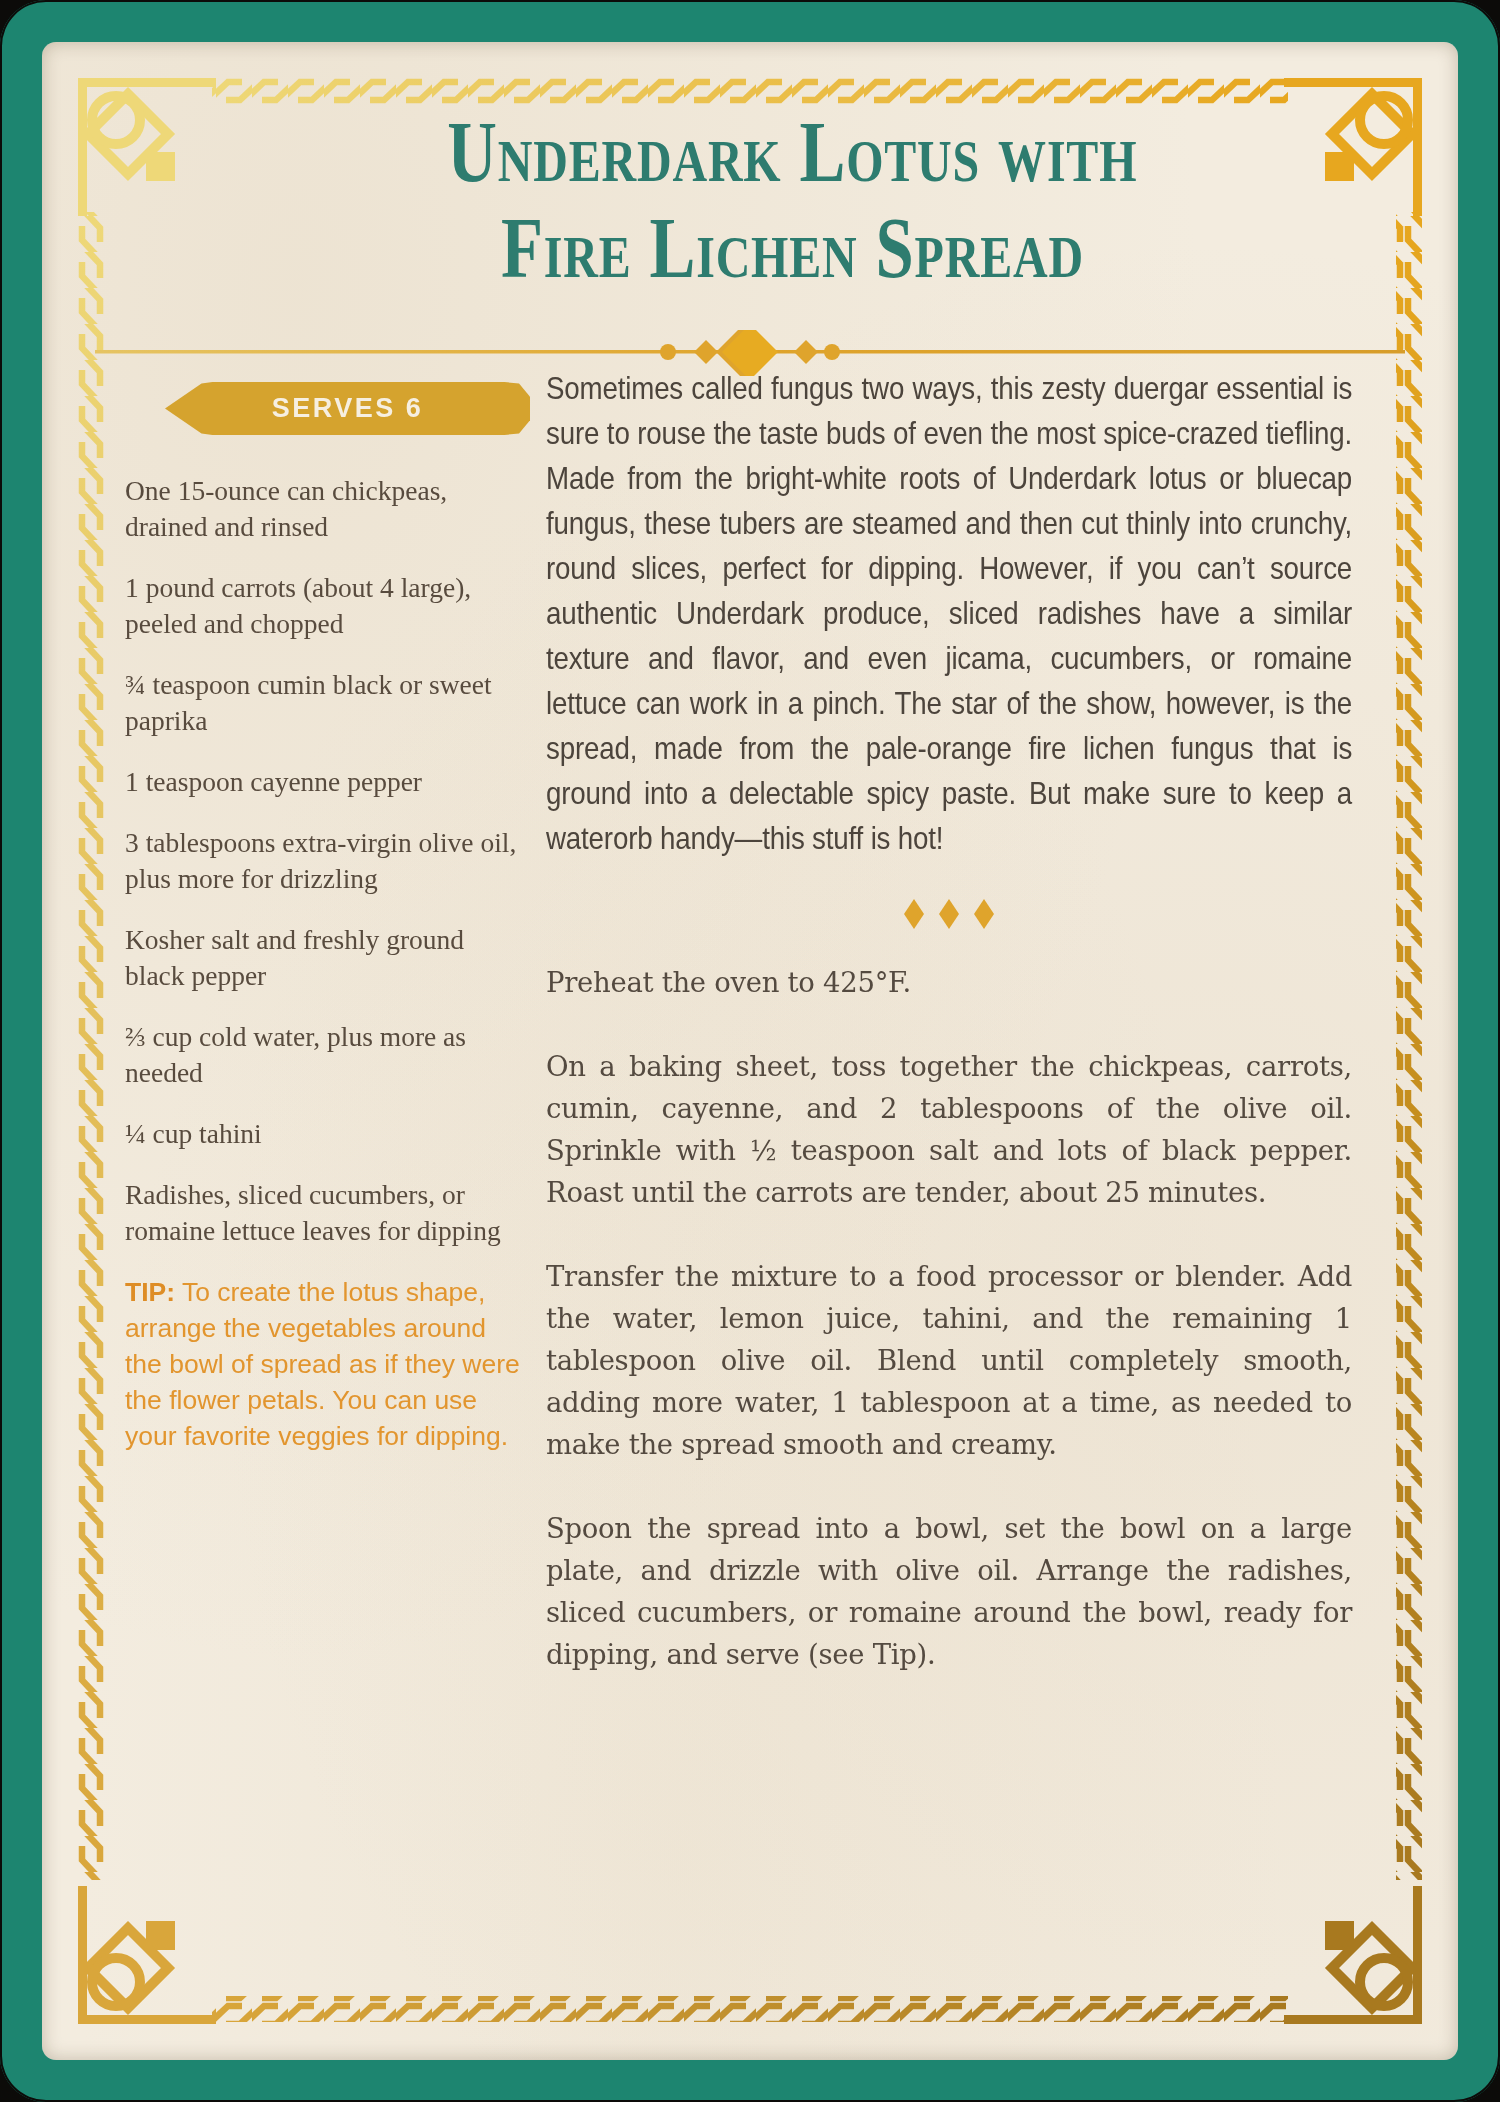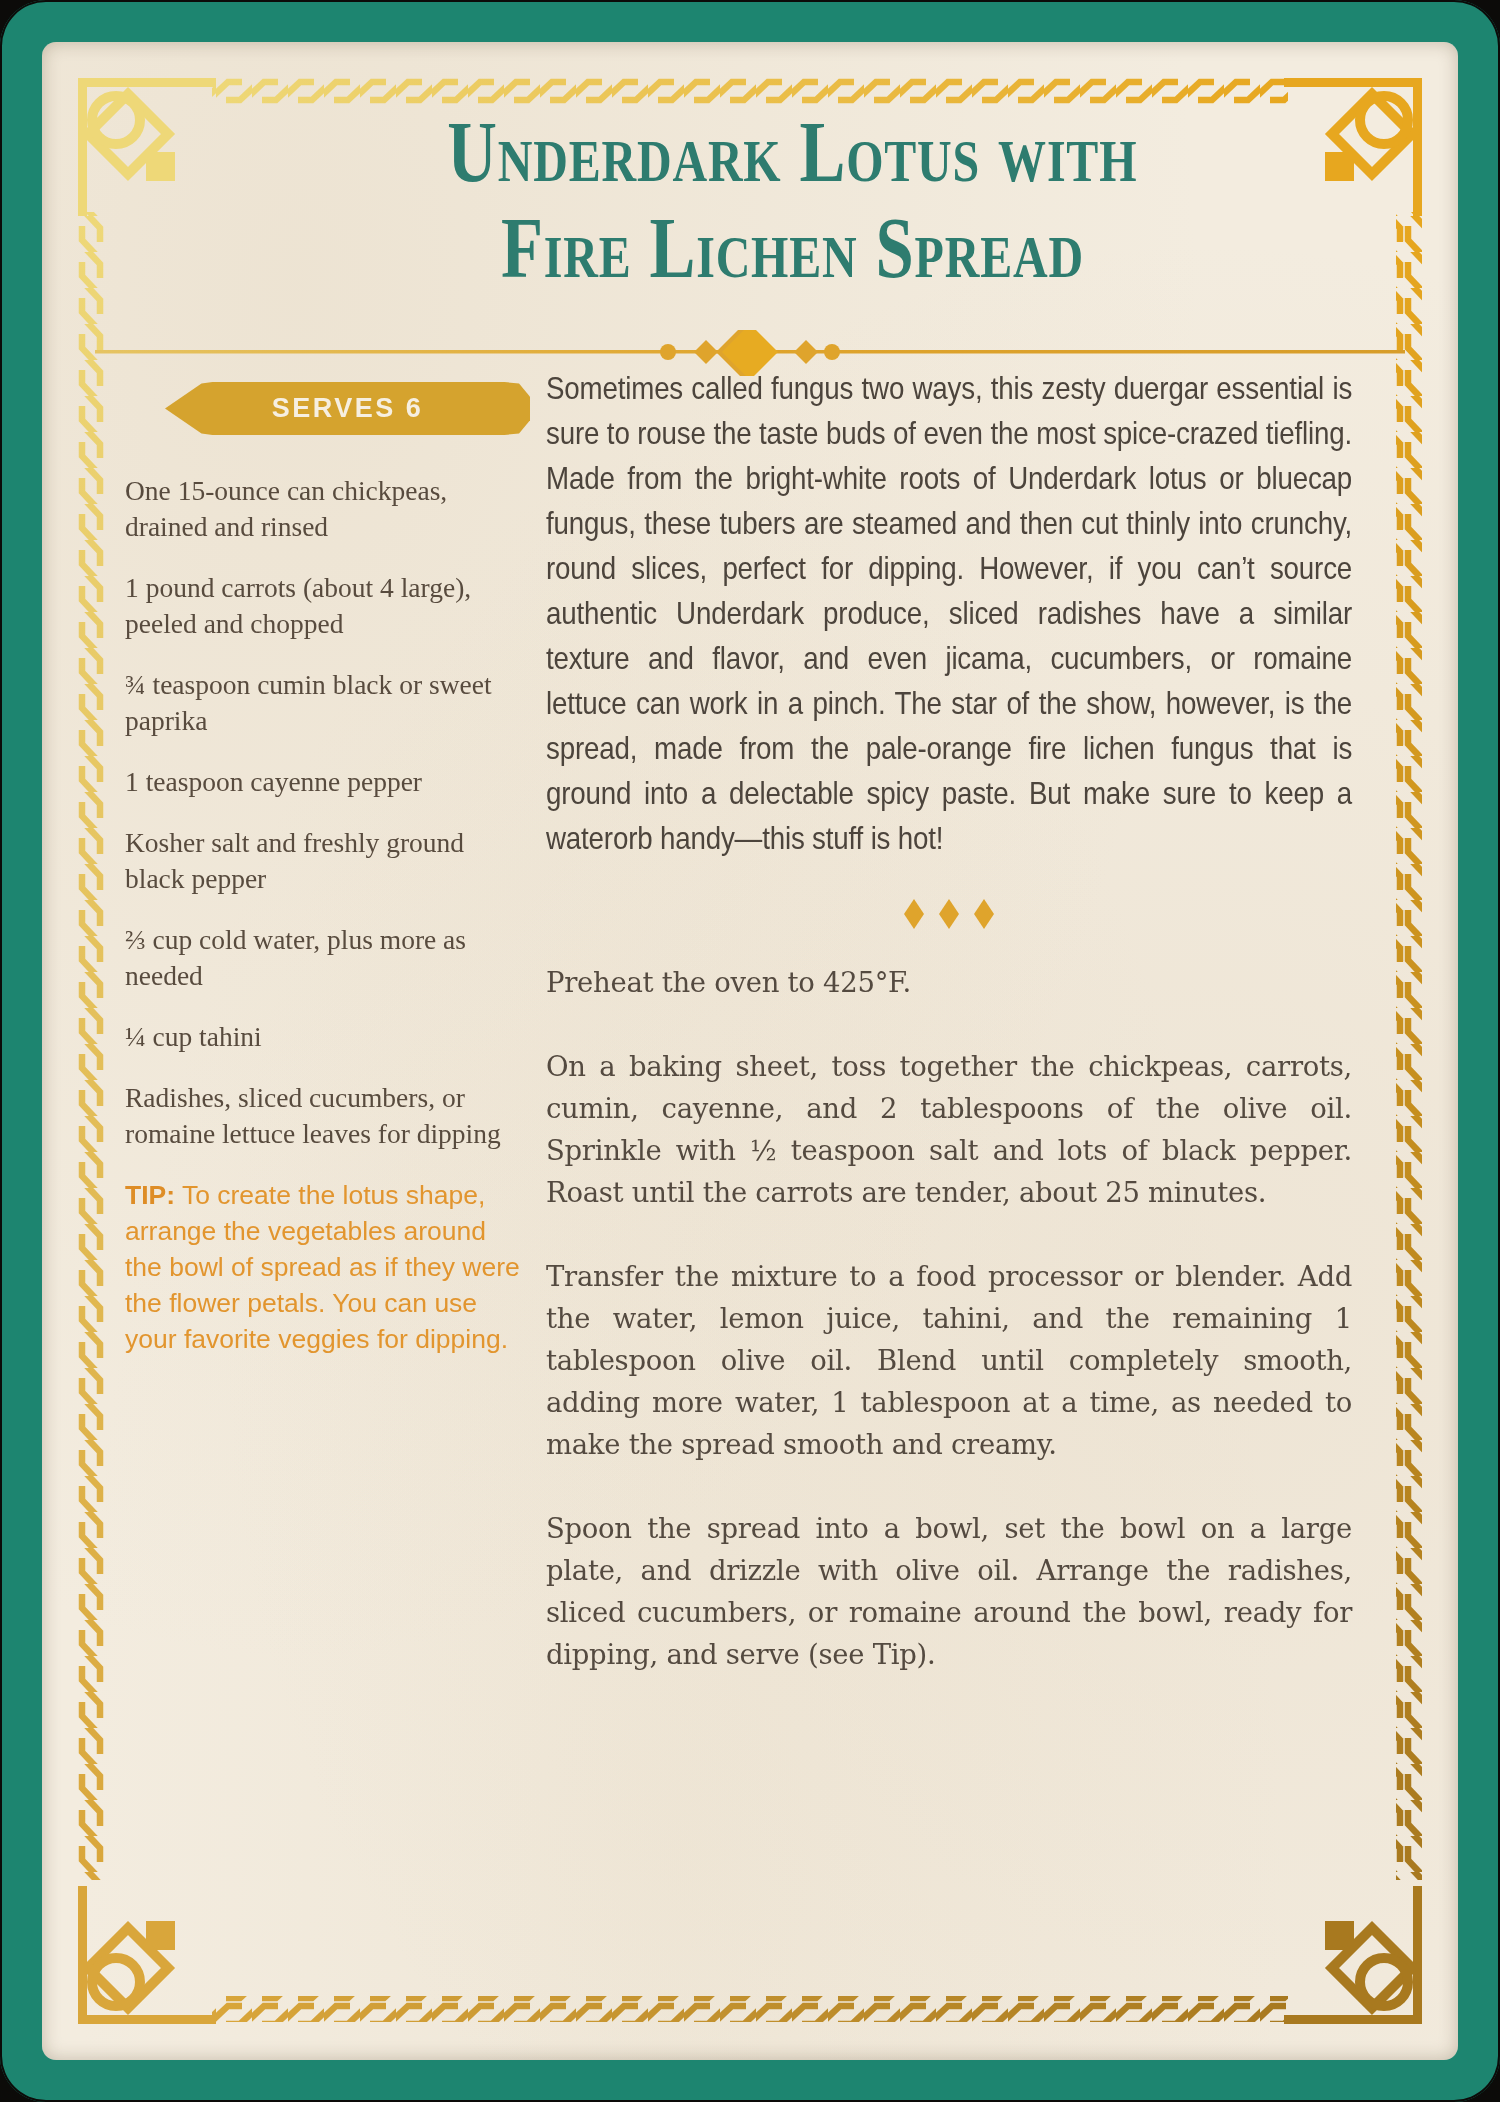--- a/index.html
+++ b/index.html
@@ -150,20 +150,21 @@
     <div class="ingredients">
 
         <p class="ing">One 15-ounce can chickpeas, drained and rinsed</p>
 
         <p class="ing">1 pound carrots (about 4 large), peeled and chopped</p>
 
         <p class="ing">¾ teaspoon cumin black or sweet paprika</p>
 
         <p class="ing">1 teaspoon cayenne pepper</p>
 
+        <p class="ing">3 tablespoons extra-virgin olive oil, plus more for drizzling</p>
 
         <p class="ing">Kosher salt and freshly ground black pepper</p>
 
         <p class="ing">⅔ cup cold water, plus more as needed</p>
 
 
         <p class="ing">¼ cup tahini</p>
 
         <p class="ing">Radishes, sliced cucumbers, or romaine lettuce leaves for dipping</p>
       </div>

